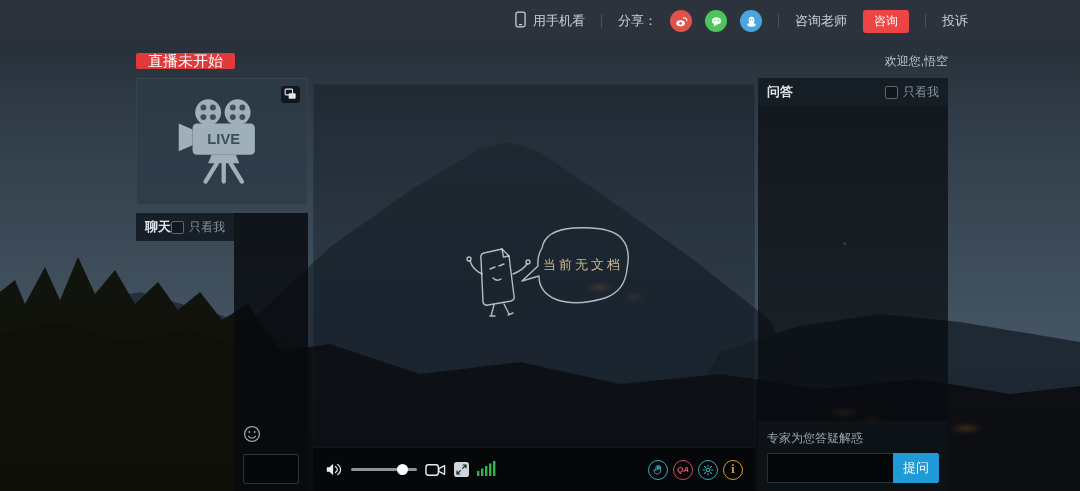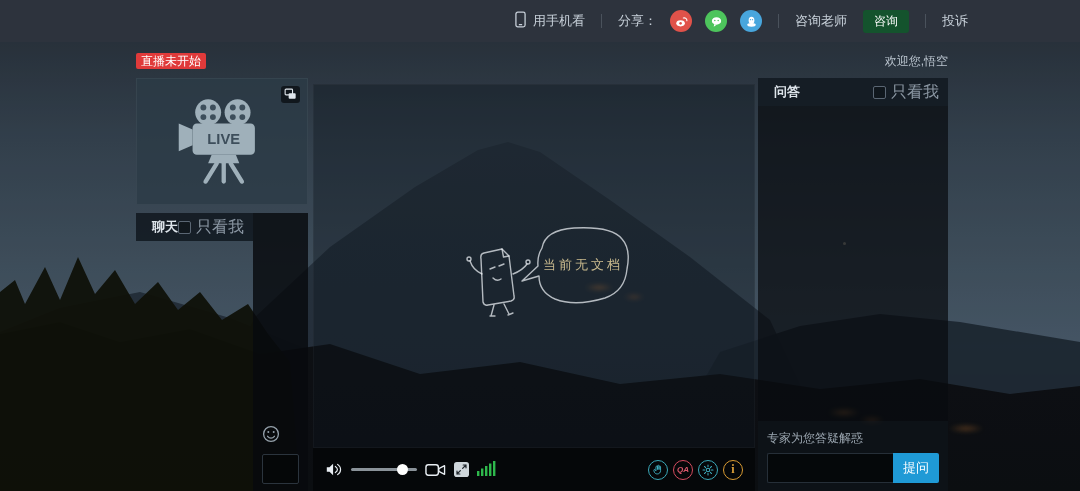--- a/index.html
+++ b/index.html
@@ -8,21 +8,21 @@
 
   
   .topbar{position:absolute;top:0;left:0;width:1080px;height:42px;background:#2d333d;
           display:flex;align-items:center;justify-content:flex-end;box-sizing:border-box;
           padding-right:112px;color:#c7d0d9;font-size:13px;z-index:30;}
   .tb-group{display:flex;align-items:center;gap:7px;}
   .tb-divider{width:1px;height:14px;background:#4a525c;margin:0 16px;}
   .social{width:22px;height:22px;border-radius:50%;display:flex;align-items:center;
           justify-content:center;margin-left:6px;cursor:pointer;}
   .social svg{display:block;}
-  .consult-btn{background:#14532d;color:#fff;font-size:12px;padding:3px 11px;border-radius:3px;
+  .consult-btn{background:#ef4444;color:#fff;font-size:12px;padding:3px 11px;border-radius:3px;
                margin-left:9px;cursor:pointer;}
   .tb-label{cursor:pointer;}
 
   
   .bg{position:absolute;top:42px;left:0;width:1080px;height:449px;overflow:hidden;}
   .bg-sky{position:absolute;inset:0;
      background:linear-gradient(180deg,#313b46 0%,#3e4d5b 22%,#4c5e6d 50%,#55687a 68%,#49596a 82%,#41505e 100%);}
   .bg-mountain{position:absolute;inset:0;opacity:.92;
      background:linear-gradient(180deg,#38444f 0%,#2c3845 45%,#25303c 100%);
      clip-path:polygon(170px 449px,255px 275px,330px 205px,415px 145px,478px 108px,508px 100px,
@@ -46,33 +46,33 @@
   .g3{left:828px;top:366px;width:32px;height:9px;background:radial-gradient(rgba(255,160,70,.6),transparent 70%);}
   .g4{left:860px;top:374px;width:24px;height:8px;background:radial-gradient(rgba(255,150,60,.5),transparent 70%);}
   .g5{left:948px;top:382px;width:36px;height:9px;background:radial-gradient(rgba(255,150,60,.35),transparent 70%);}
   .star{position:absolute;left:843px;top:200px;width:3px;height:3px;border-radius:50%;
         background:rgba(255,245,220,.8);filter:blur(.5px);}
   .bg-overlay{position:absolute;inset:0;background:rgba(6,10,16,.2);}
 
   
   .page-header{position:absolute;top:50px;left:136px;width:812px;height:22px;display:flex;
                align-items:center;z-index:20;}
-  .live-badge{background:#e03a3a;color:#fff;font-size:12px;line-height:16px;padding:0 5px;
+  .live-badge{background:#e03a3a;color:#fff;font-size:15px;line-height:16px;padding:0 12px;
               border-radius:2px;margin-right:9px;white-space:nowrap;}
   .page-title{color:#e9eef3;font-size:15px;font-weight:bold;letter-spacing:.5px;}
   .welcome{margin-left:auto;color:#b9c3cd;font-size:12px;}
 
   
   .panel-header{height:28px;display:flex;align-items:center;box-sizing:border-box;
                 padding:0 9px;background:rgba(19,27,35,.92);}
-  .panel-title{color:#dde4ea;font-size:13px;font-weight:bold;margin-left:7px;}
+  .panel-title{color:#dde4ea;font-size:13px;font-weight:bold;}
   .onlyme{margin-left:auto;display:flex;align-items:center;gap:5px;cursor:pointer;}
   .checkbox{width:11px;height:11px;border:1px solid #5a6673;border-radius:2px;
             background:rgba(10,14,18,.4);}
-  .onlyme-label{color:#8b97a3;font-size:16px;}
+  .onlyme-label{color:#8b97a3;font-size:12px;}
 
   
   .preview{position:absolute;left:136px;top:78px;width:172px;height:127px;z-index:20;
            background:rgba(44,59,71,.78);box-shadow:inset 0 0 0 1px rgba(255,255,255,.05);}
   .swap-btn{position:absolute;top:8px;right:8px;width:19px;height:17px;background:rgba(8,12,16,.75);
             border-radius:3px;display:flex;align-items:center;justify-content:center;cursor:pointer;}
   .live-cam{position:absolute;left:50%;top:50%;transform:translate(-50%,-50%);}
 
   
   .chat{position:absolute;left:136px;top:213px;width:172px;height:278px;z-index:20;

